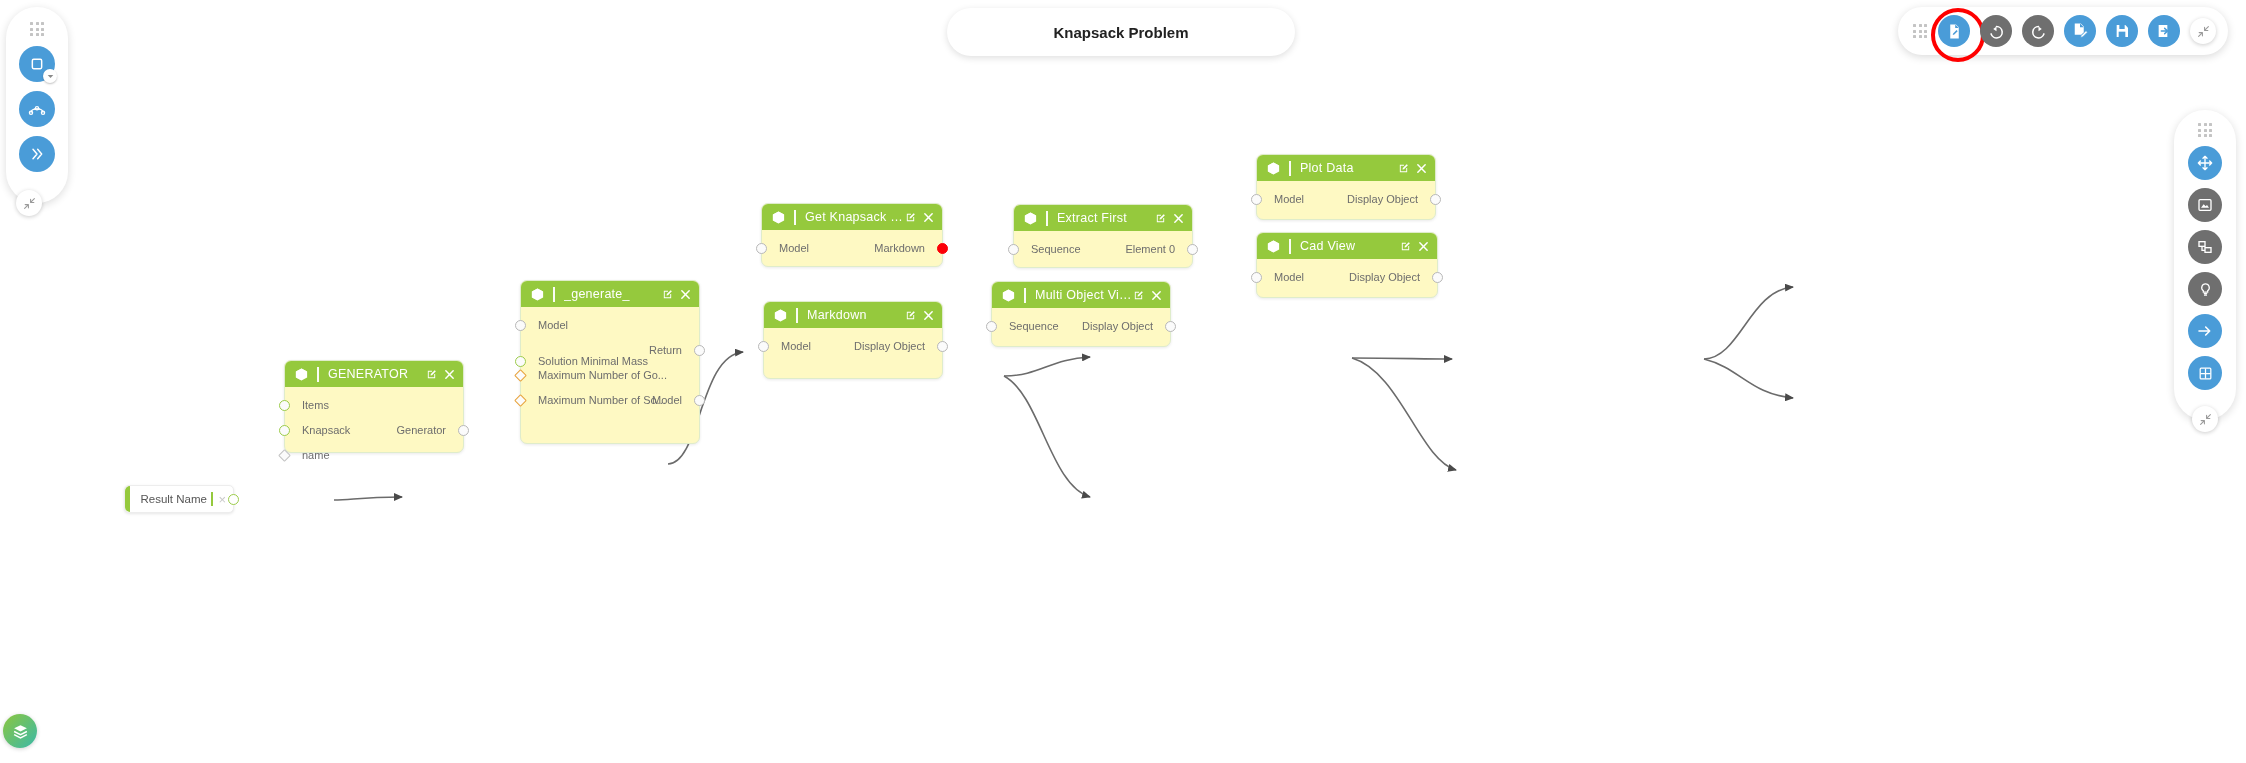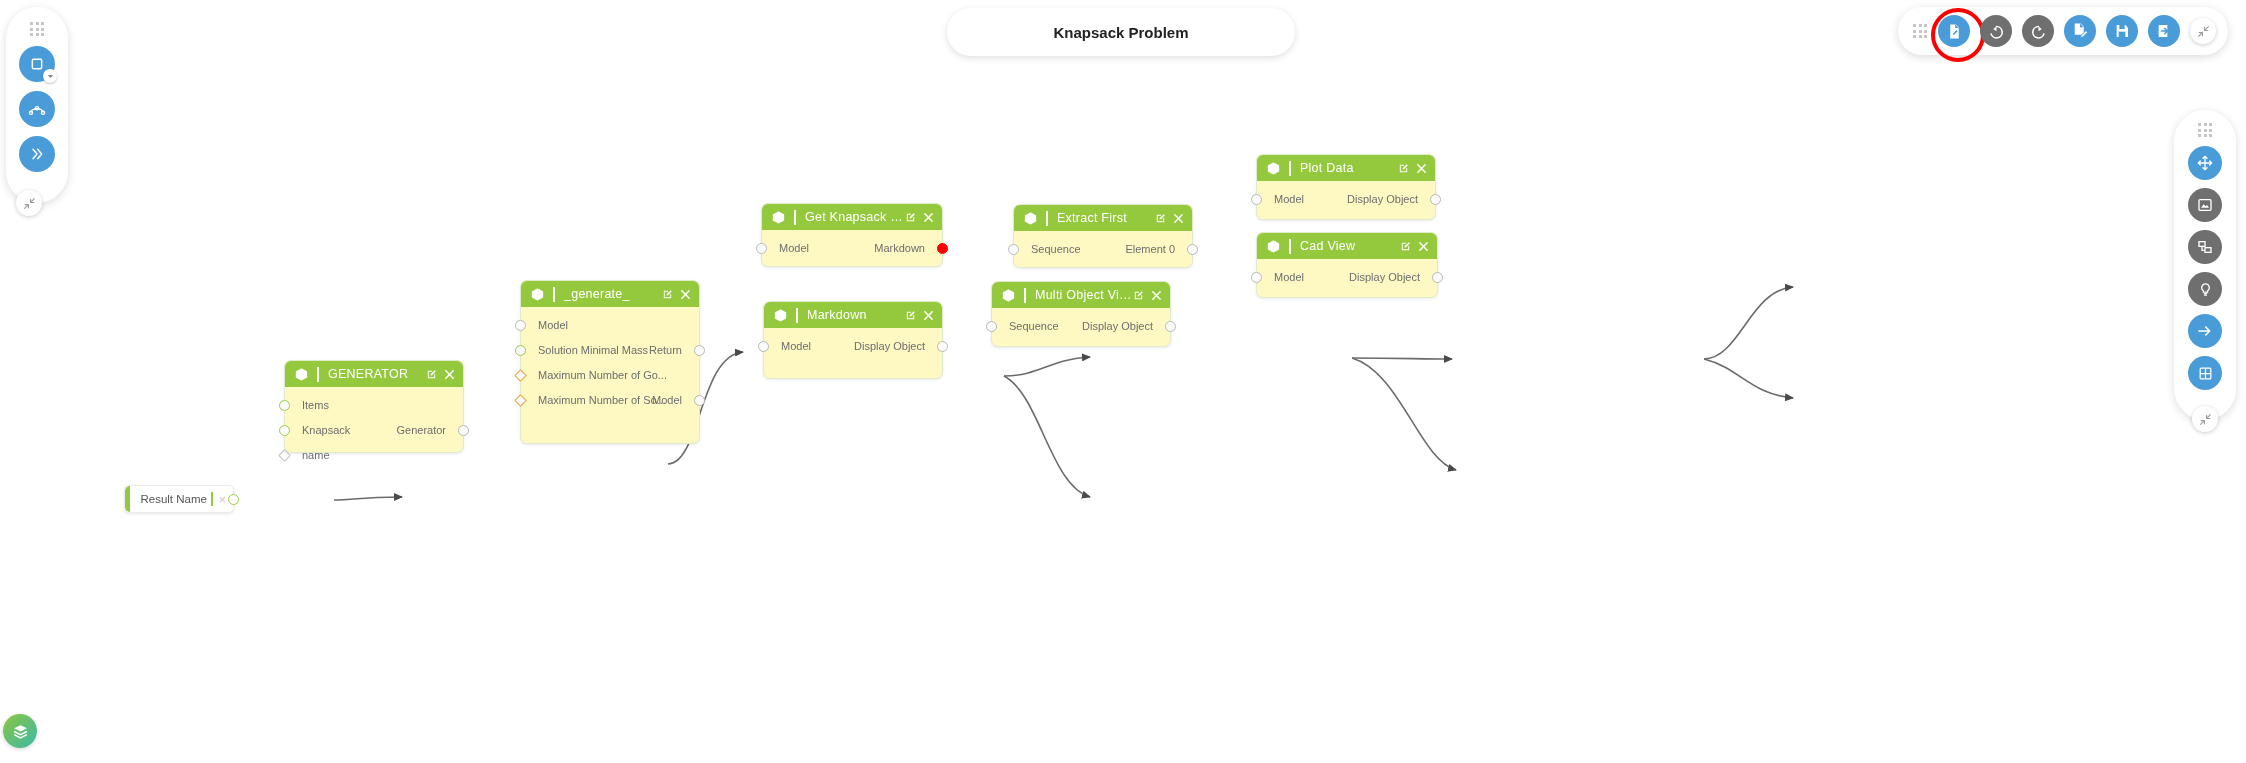--- a/index.html
+++ b/index.html
@@ -292,21 +292,21 @@
             <svg class="hdr-btn" viewBox="0 0 24 24">
               <path d="M4 4l16 16M20 4L4 20" stroke="#ffffff" stroke-width="3.2" stroke-linecap="round"></path>
             </svg>
           </span>
         </div>
         <div class="node-body" style="height: 138px;">
           <div class="port-row" style="top: 10px;">
             <span class="port left grey"></span>
             <span class="port-label in">Model</span>
           </div>
-          <div class="port-row" style="top: 35px;">
+          <div class="port-row" style="top: 46px;">
             <span class="port left green"></span>
             <span class="port-label in">Solution Minimal Mass</span>
           </div>
           <div class="port-row" style="top: 60px;">
             <span class="port left diamond orange"></span>
             <span class="port-label in">Maximum Number of Go...</span>
           </div>
           <div class="port-row" style="top: 85px;">
             <span class="port left diamond orange"></span>
             <span class="port-label in">Maximum Number of So...</span>

